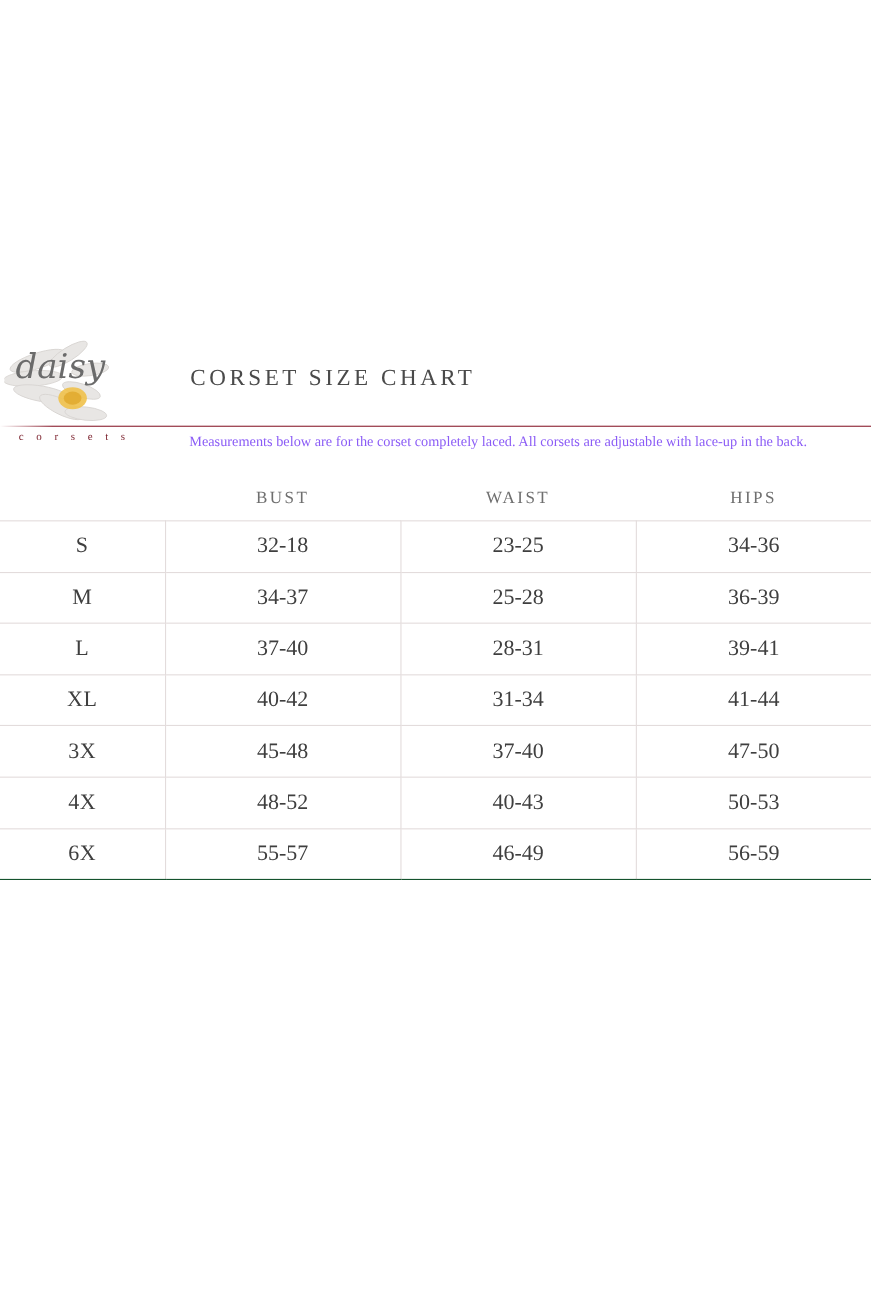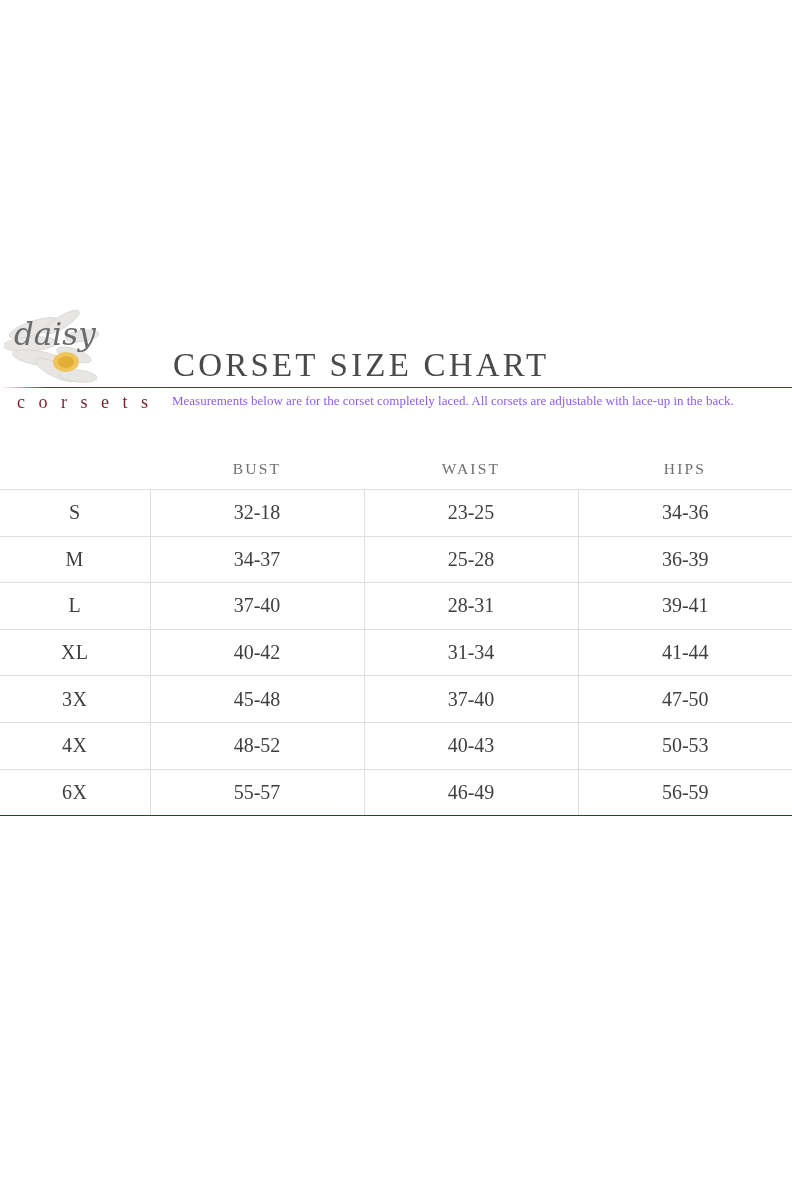--- a/index.html
+++ b/index.html
@@ -50,35 +50,34 @@
     font-style: italic;
     font-size: 31px;
     color: #6b6b6b;
     letter-spacing: 0px;
   }
   .logo-sub {
     position: absolute;
     left: 13px;
     top: 92px;
     font-family: "Liberation Serif", serif;
-    font-size: 18px;
+    font-size: 10px;
     letter-spacing: 4.5px;
     color: #7a1f2b;
   }
 
   .title {
     position: absolute;
     left: 173px;
     top: 36px;
     font-family: "Liberation Serif", serif;
-    font-size: 33px;
+    font-size: 21px;
     letter-spacing: 3.2px;
     color: #4a4a4a;
     white-space: nowrap;
-    margin-top: 16px;
   }
 
   .rule {
     position: absolute;
     left: 0px;
     top: 92px;
     width: 792px;
     height: 1px;
     background: linear-gradient(to right, #ffffff 0%, #8b2030 6%, #8b2030 98%, #8b2030 100%);
   }
@@ -91,21 +90,21 @@
     font-family: "Liberation Serif", serif;
     font-size: 13px;
     color: #8b5cf6;
     white-space: nowrap;
   }
 
   
   .table-wrap {
     position: absolute;
     left: 0px;
-    top: 448px;
+    top: 432px;
     width: 728px;
   }
   table.size-chart {
     border-collapse: collapse;
     width: 792px;
     table-layout: fixed;
   }
   table.size-chart col.c-size  { width: 150px; }
   table.size-chart col.c-bust  { width: 214px; }
   table.size-chart col.c-waist { width: 214px; }

